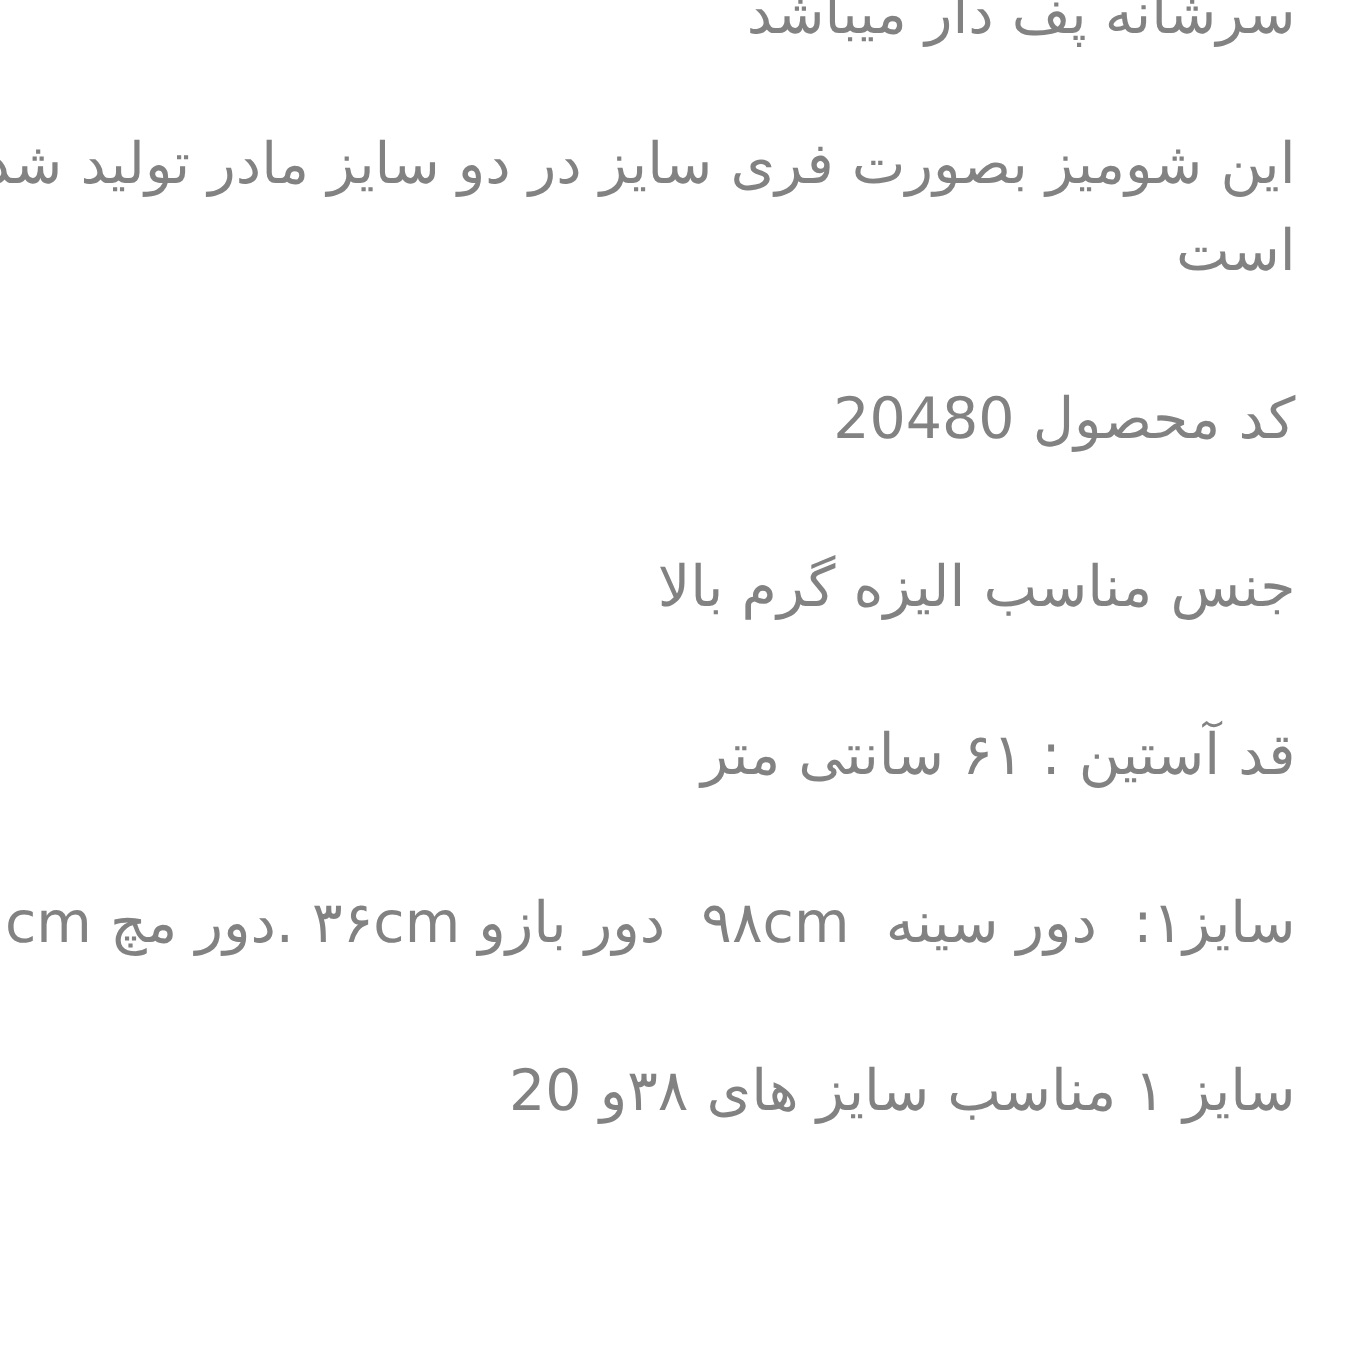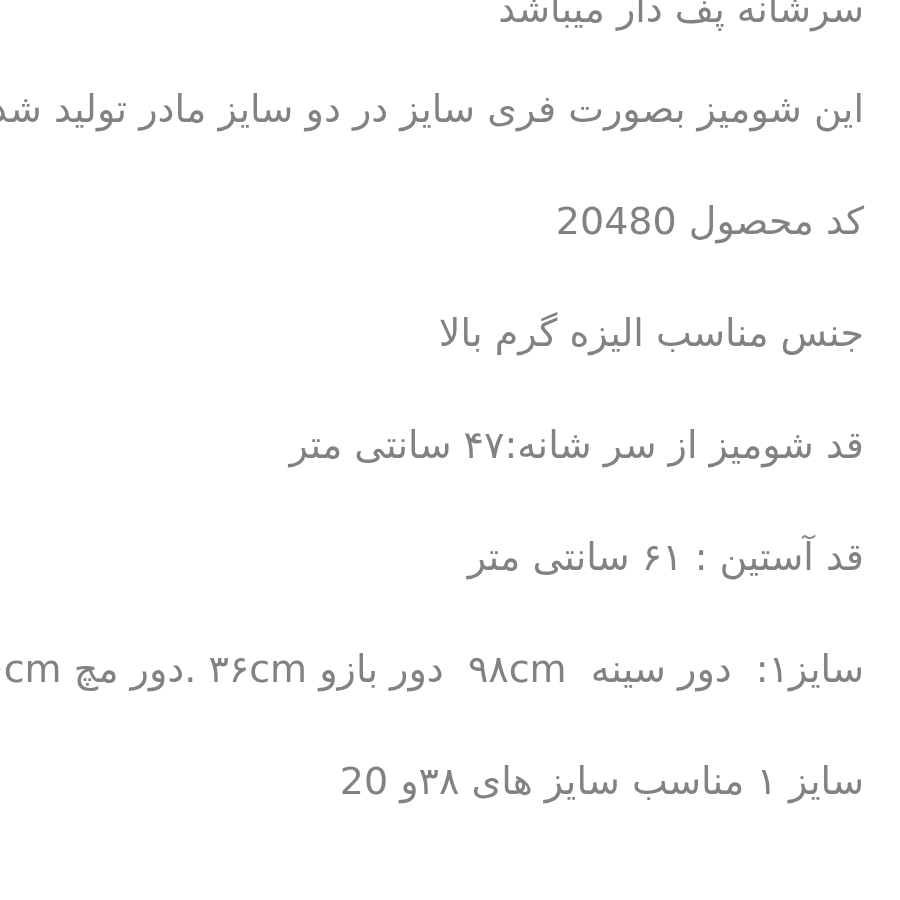--- a/index.html
+++ b/index.html
@@ -41,33 +41,31 @@
 <body>
 
 <div class="page">
 
   <div class="para">
     <div class="line">سرشانه پف دار میباشد</div>
   </div>
 
   <div class="para tight">
     <div class="line">این شومیز بصورت فری سایز در دو سایز مادر تولید شده</div>
+    <div class="line">است</div>
   </div>
 
   <div class="para">
     <div class="line">کد محصول 20480</div>
   </div>
 
   <div class="para">
     <div class="line">جنس مناسب الیزه گرم بالا</div>
   </div>
 
-  <div class="para">
-    <div class="line">قد شومیز از سر شانه:۴۷ سانتی متر</div>
-  </div>
 
   <div class="para">
     <div class="line">قد آستین : ۶۱ سانتی متر</div>
   </div>
 
   <div class="para">
     <div class="line">سایز۱:  دور سینه  ۹۸cm  دور بازو ۳۶cm .دور مچ ۲۶cm</div>
   </div>
 
   <div class="para">

